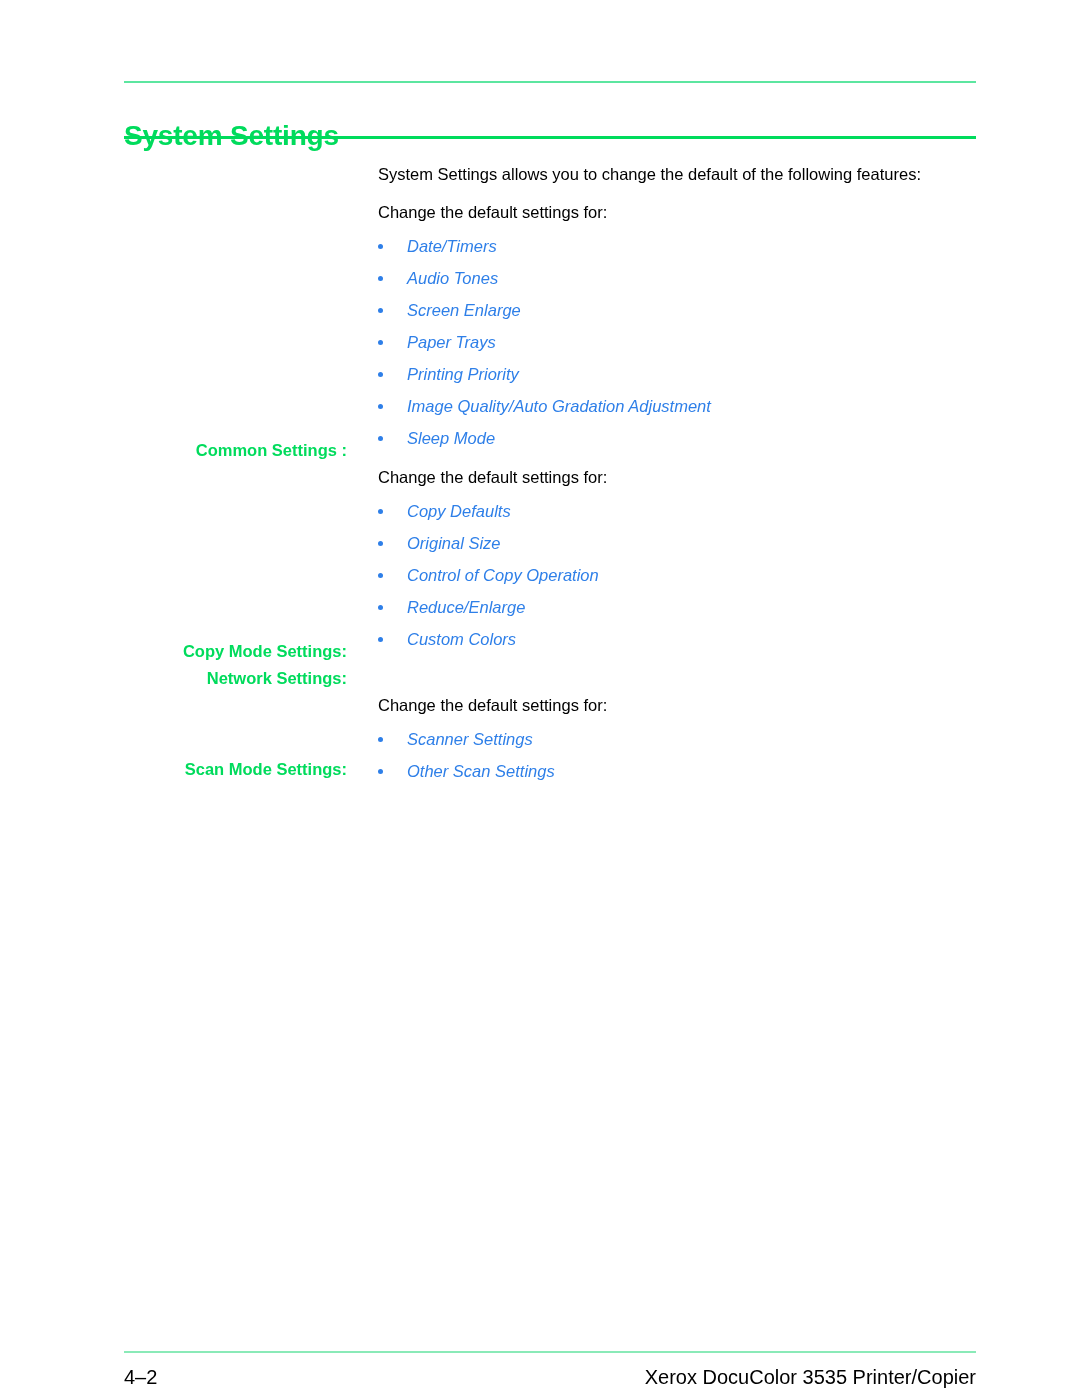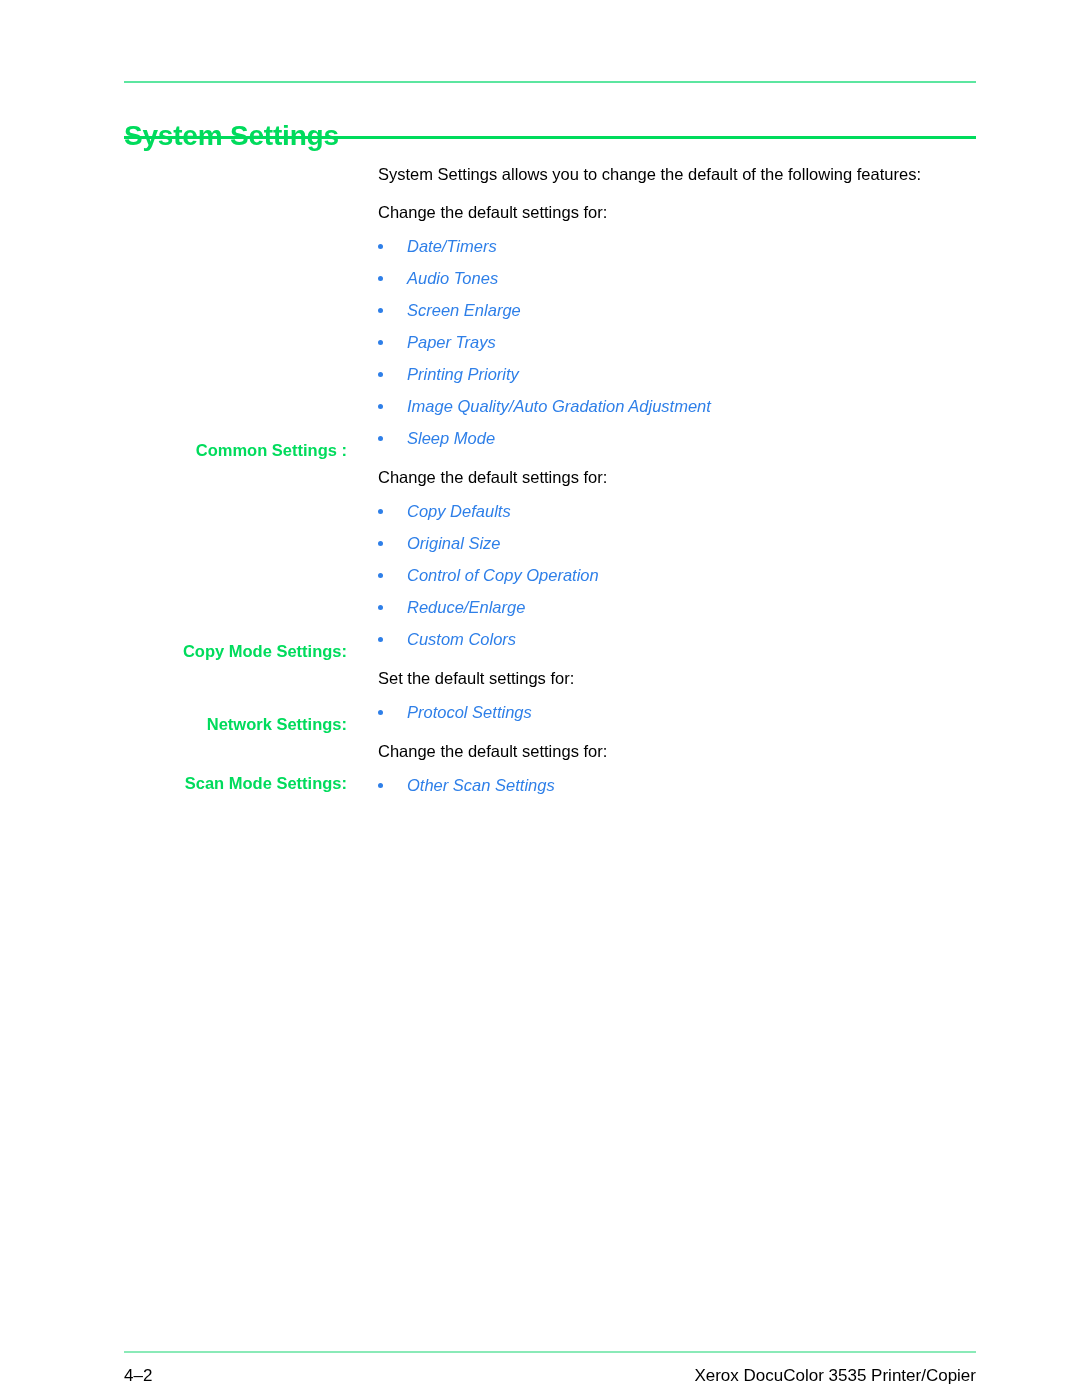--- a/index.html
+++ b/index.html
@@ -137,21 +137,21 @@
 
   
   .footer {
     position: absolute;
     left: 88px;
     top: 1349px;
     width: 852px;
     display: flex;
     justify-content: space-between;
     align-items: flex-start;
-    font-size: 17px;
+    font-size: 20px;
     color: #000000;
   }
   .footer-page { white-space: nowrap; }
   .footer-product { white-space: nowrap; }
 </style>
 </head>
 <body>
 
 <div class="page">
 
@@ -231,39 +231,33 @@
             <span class="dot"></span>
             <span>Custom Colors</span>
           </li>
         </ul>
         <div class="spacer-after-bullets"></div>
       </div>
     </div>
 
     <div class="row section">
       <div class="label-col">Network Settings:</div>
-      <div class="body-col">
-        <div class="section-lead">Set the default settings for:</div>
-        <ul class="bullets">
-          <li>
-            <span class="dot"></span>
-            <span>Protocol Settings</span>
-          </li>
-        </ul>
-        <div class="spacer-after-bullets"></div>
-      </div>
     </div>
 
     <div class="row section">
       <div class="label-col">Scan Mode Settings:</div>
       <div class="body-col">
         <div class="section-lead">Change the default settings for:</div>
         <ul class="bullets">
           <li>
             <span class="dot"></span>
+            <span>Scanner Settings</span>
+          </li>
+          <li>
+            <span class="dot"></span>
             <span>Other Scan Settings</span>
           </li>
         </ul>
       </div>
     </div>
 
   </div>
 
   <div class="rule-footer"></div>
 

